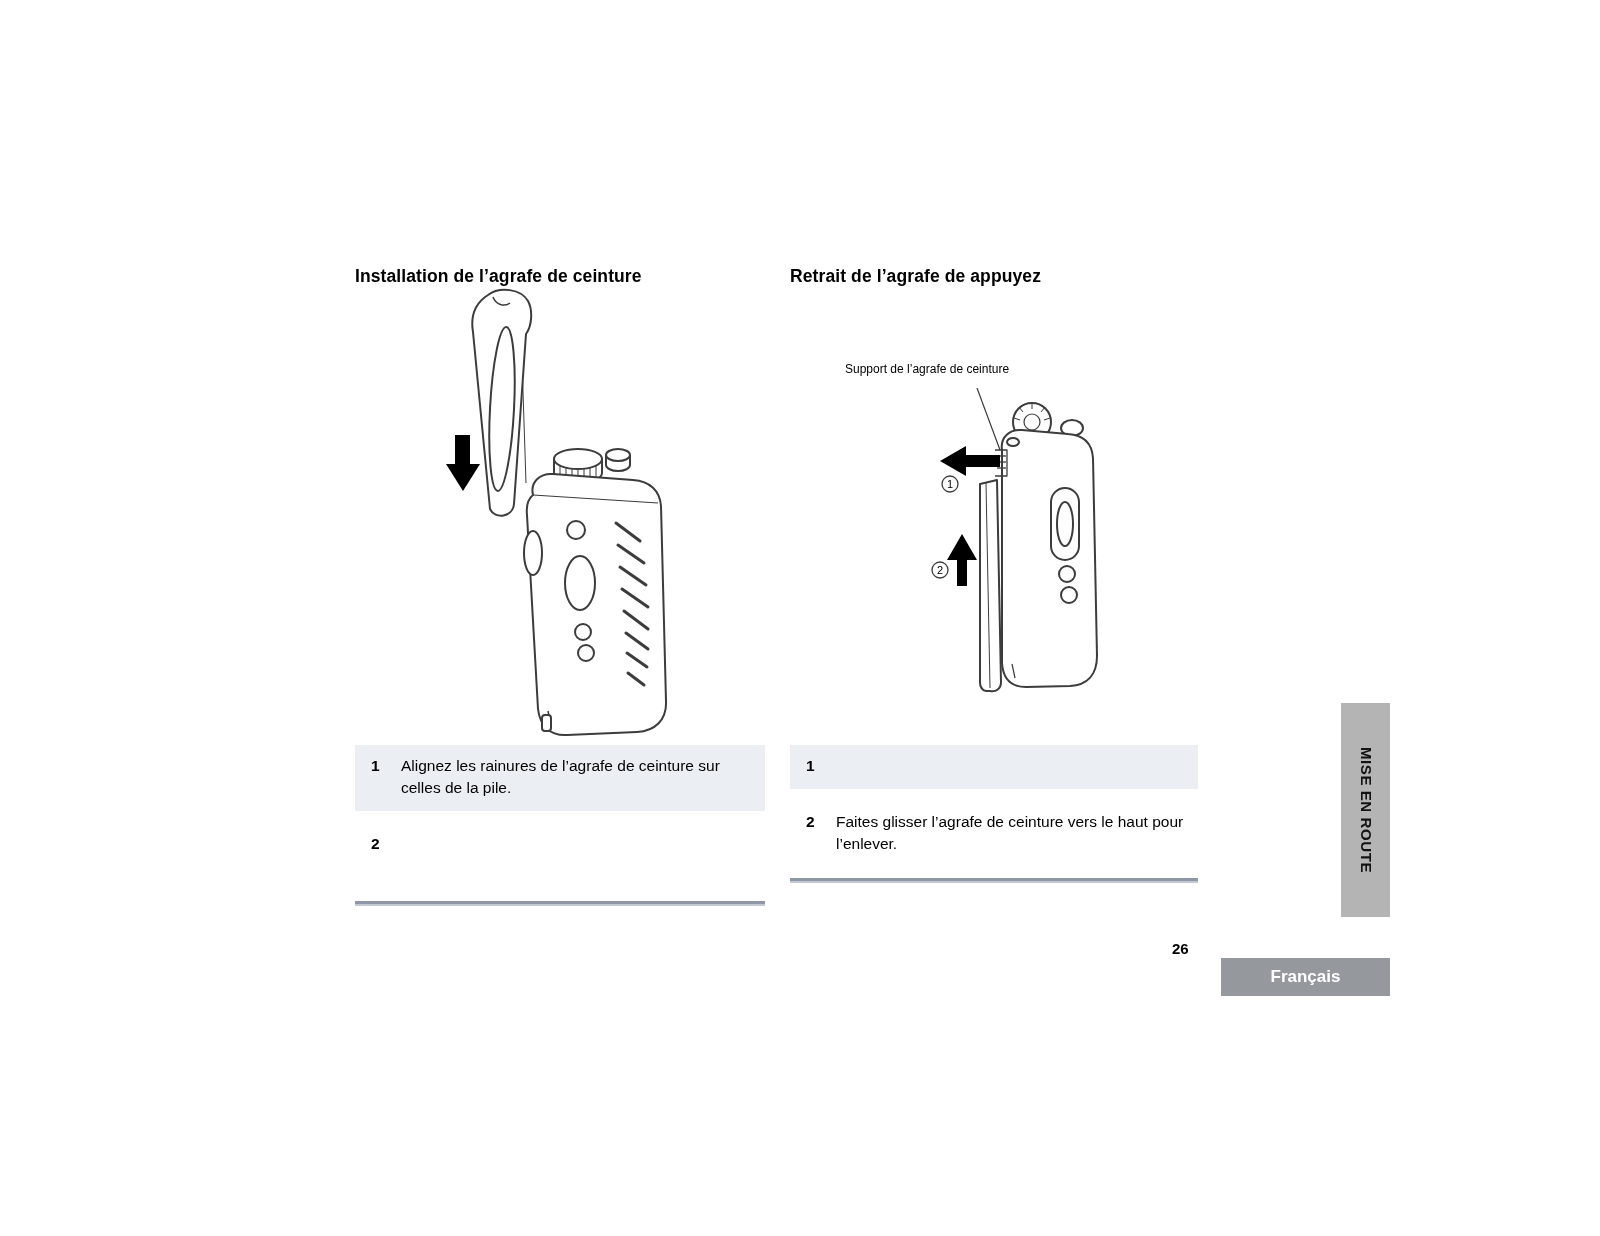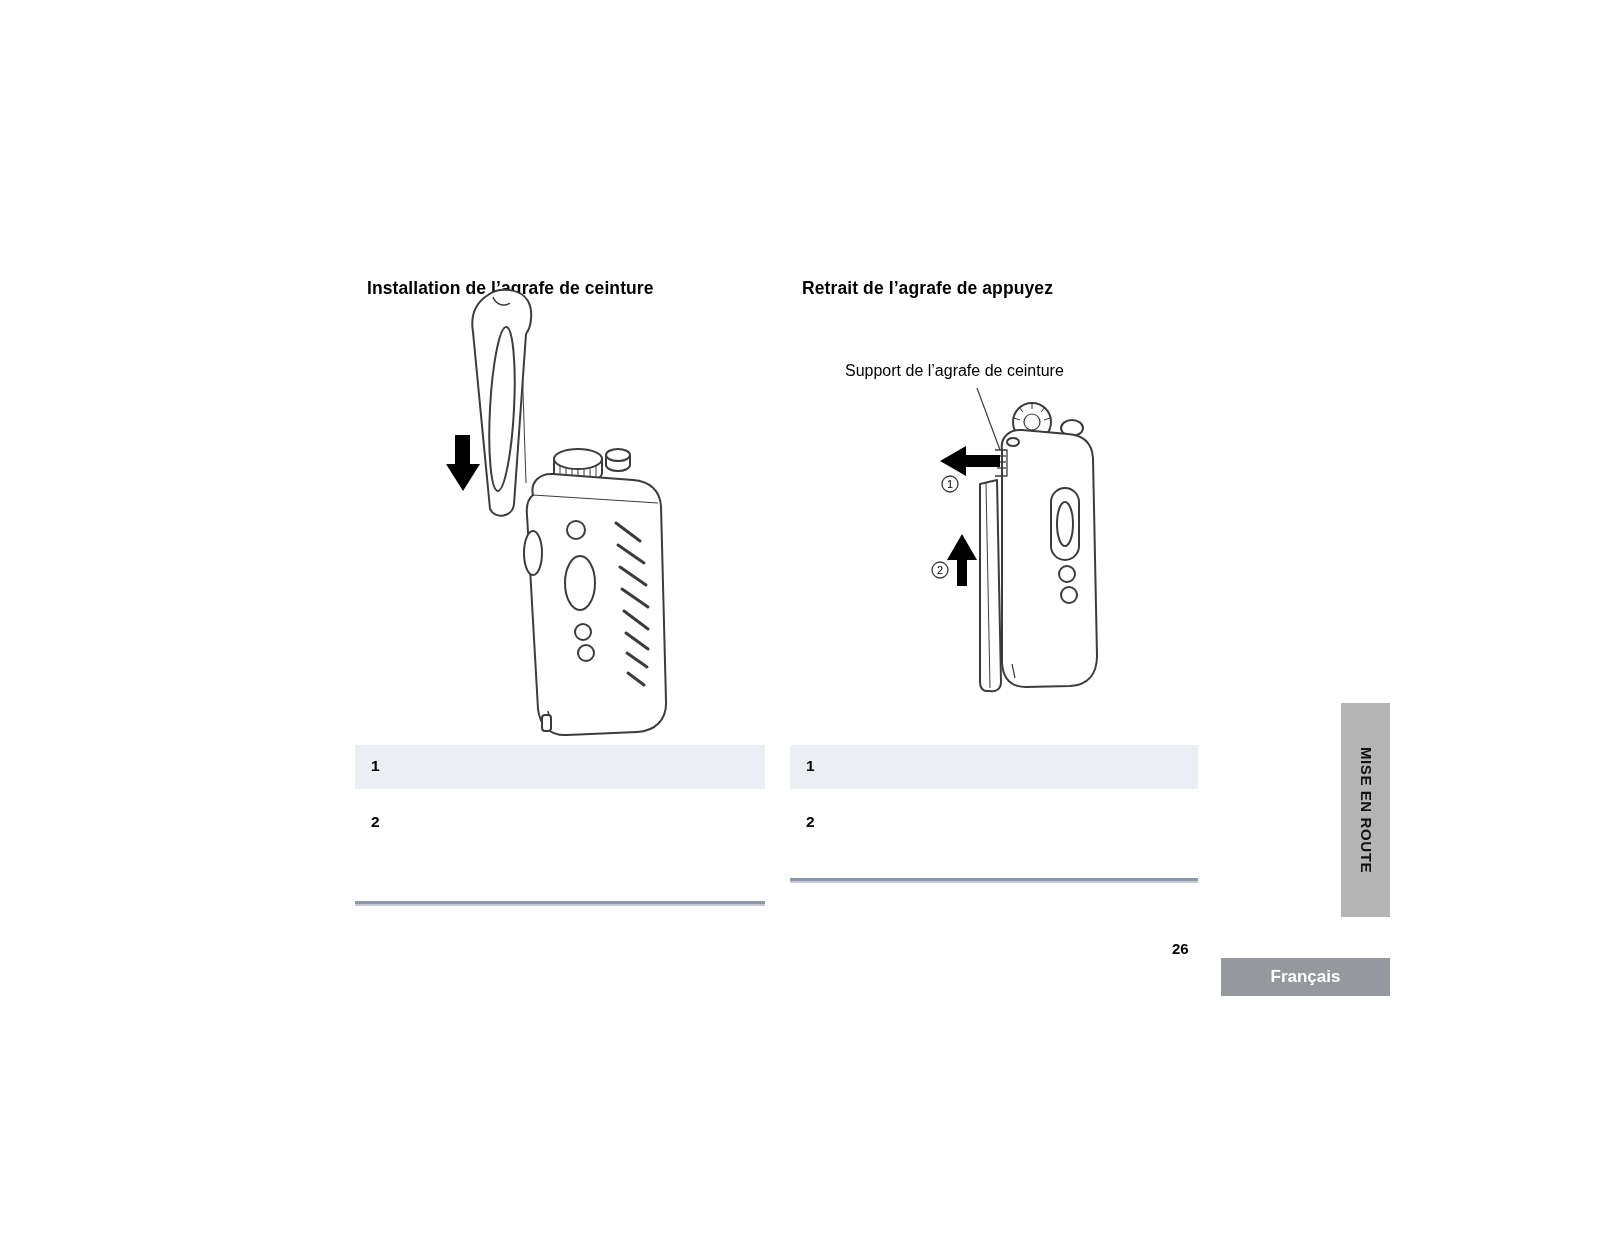--- a/index.html
+++ b/index.html
@@ -1,23 +1,23 @@
 <!DOCTYPE html>
 <html><head>
 <meta charset="utf-8">
 <style>
   html,body { margin:0; padding:0; background:#ffffff; }
   .page {
     position:relative; width:1600px; height:1236px; background:#ffffff;
     font-family:"Liberation Sans", sans-serif; color:#000; overflow:hidden;
   }
-  .heading { position:absolute; margin:12px; font-size:17.5px; font-weight:bold; letter-spacing:0.1px; }
+  .heading { position:absolute; margin:0; font-size:17.5px; font-weight:bold; letter-spacing:0.1px; }
   .heading-left { left:355px; top:266px; }
   .heading-right { left:790px; top:266px; }
-  .callout-label { position:absolute; left:845px; top:362px; font-size:16px; }
+  .callout-label { position:absolute; left:845px; top:362px; font-size:12px; }
 
   .illus { position:absolute; }
   .illus-left { left:430px; top:283px; width:330px; height:460px; }
   .illus-right { left:920px; top:388px; width:270px; height:320px; }
 
   .steps { position:absolute; display:flex; flex-direction:column; gap:12px; }
   .steps-left { left:355px; top:745px; width:410px; }
   .steps-right { left:790px; top:745px; width:408px; }
   .step { display:flex; gap:16px; padding:10px 10px 12px 16px; font-size:15.5px; line-height:1.42; }
   .step .num { font-weight:bold; flex:0 0 14px; }
@@ -139,33 +139,35 @@
       <g>
         <circle cx="20" cy="182" r="8" fill="#ffffff" stroke="#3c3c3c" stroke-width="1.3"></circle>
         <text x="20" y="186" text-anchor="middle" font-size="11" fill="#000000" stroke="none">2</text>
       </g>
     </g>
   </svg>
 
   <div class="steps steps-left">
     <div class="step hl">
       <span class="num">1</span>
+      <span class="txt">Alignez les rainures de l’agrafe de ceinture sur celles de la pile.</span>
     </div>
     <div class="step">
       <span class="num">2</span>
     </div>
   </div>
   <div class="rule rule-left"></div>
 
   <div class="steps steps-right">
     <div class="step hl">
       <span class="num">1</span>
     </div>
     <div class="step">
       <span class="num">2</span>
+      <span class="txt">Faites glisser l’agrafe de ceinture vers le haut pour l’enlever.</span>
     </div>
   </div>
   <div class="rule rule-right"></div>
 
   <div class="pagenum">26</div>
 
   <div class="side-tab">
     <span class="vtext">MISE EN ROUTE</span>
   </div>
 

